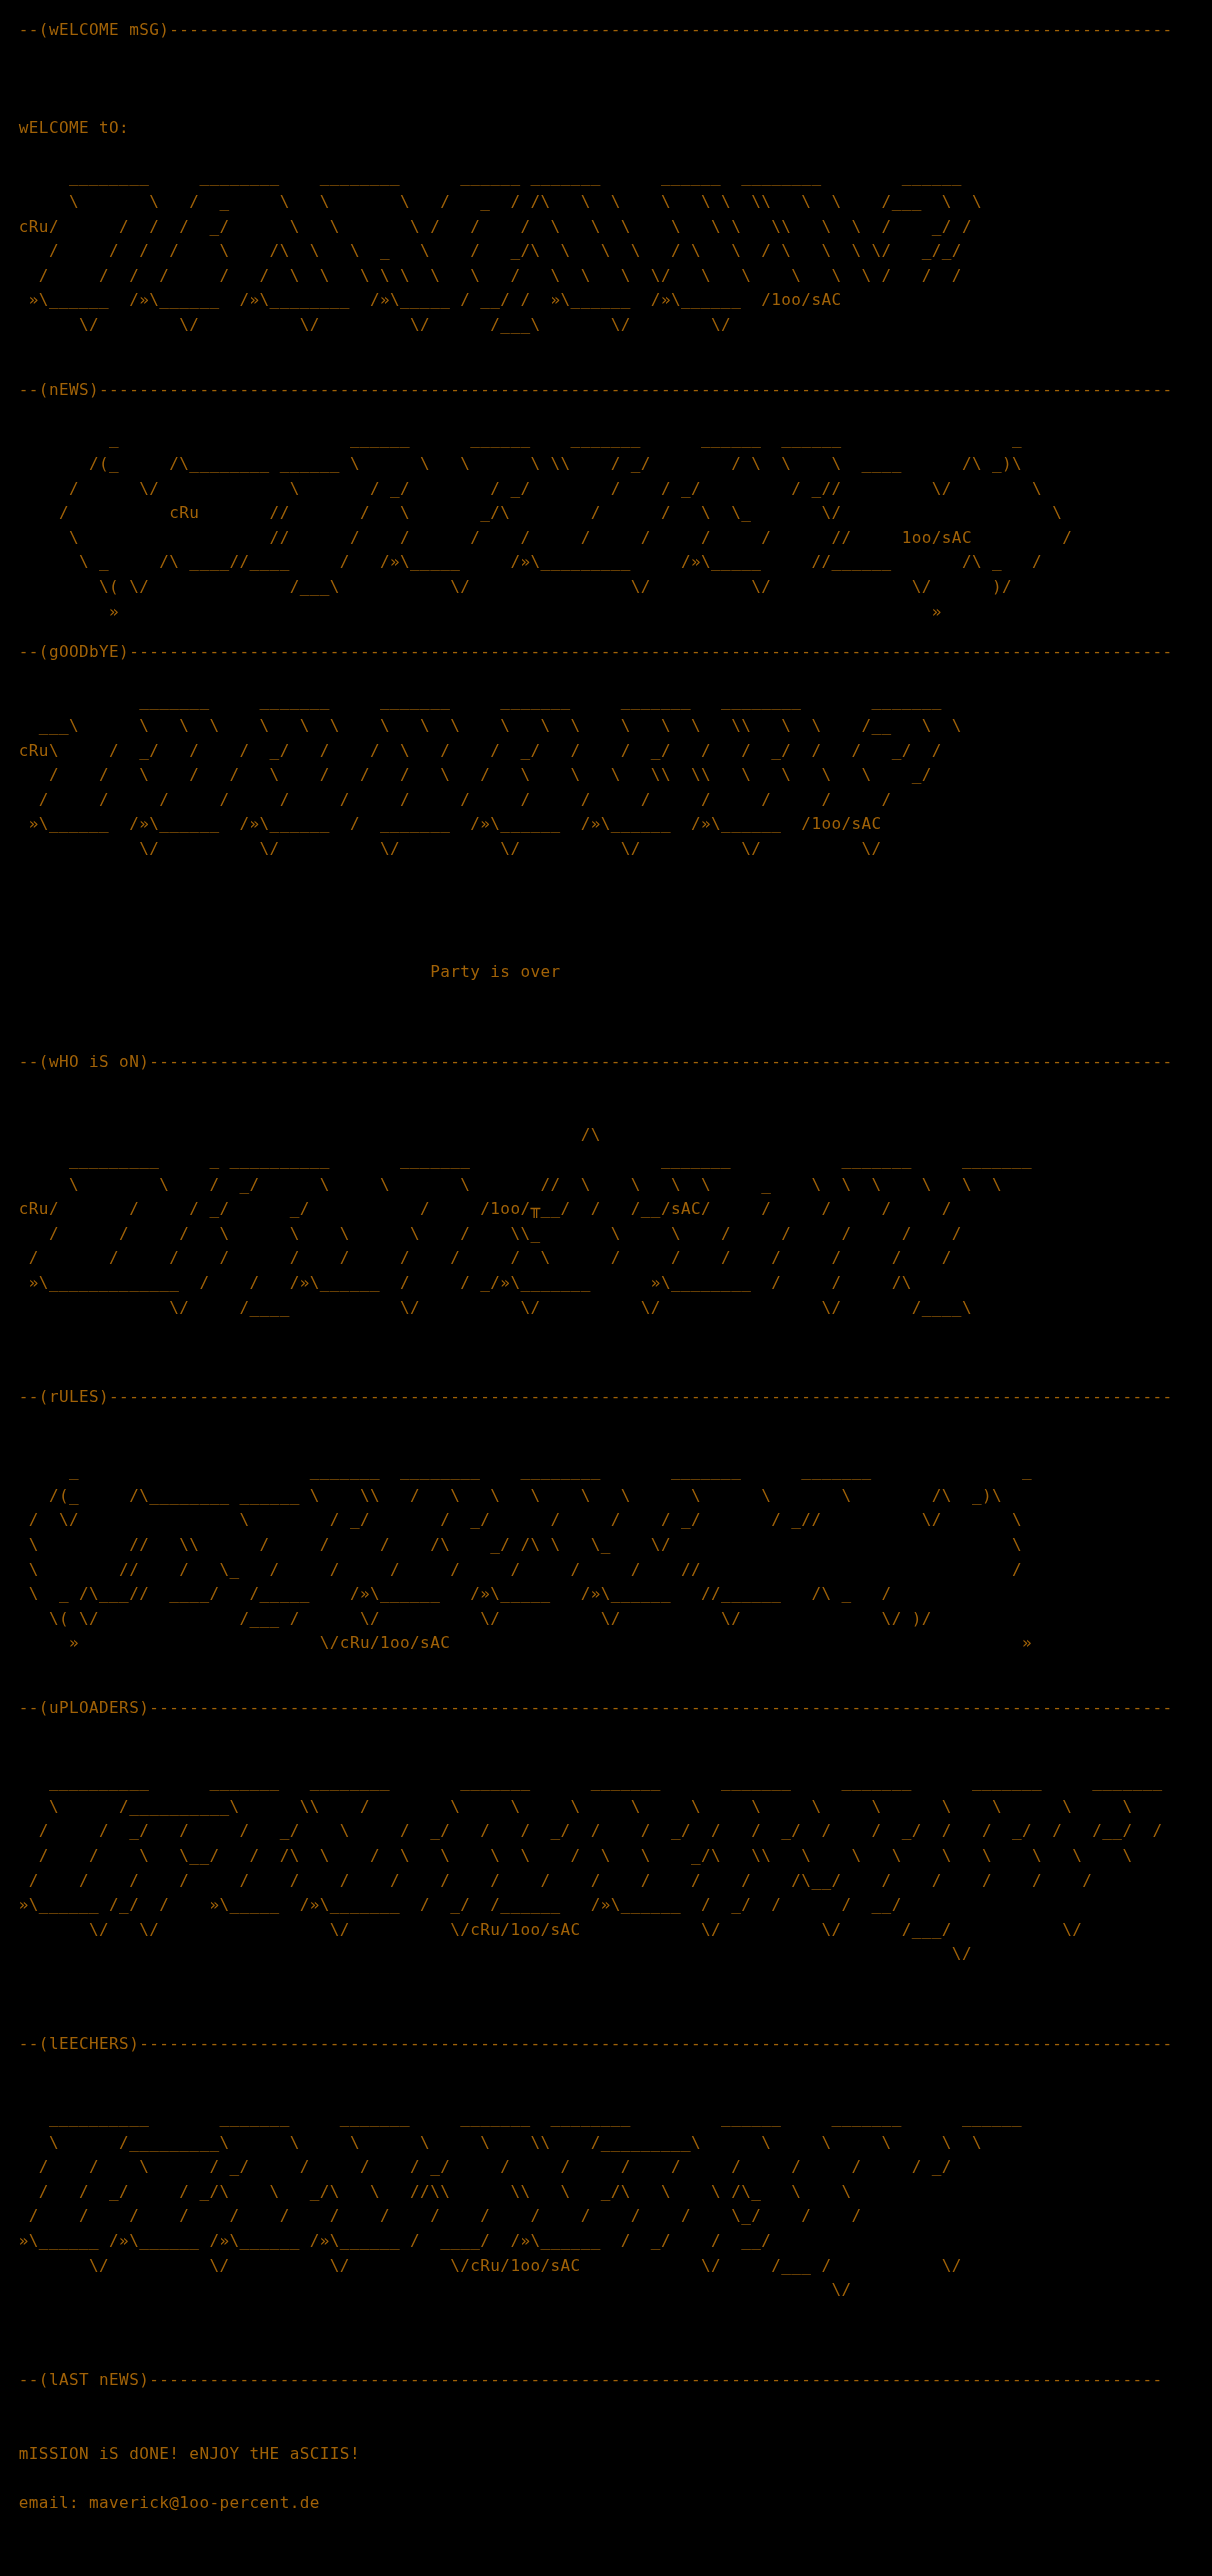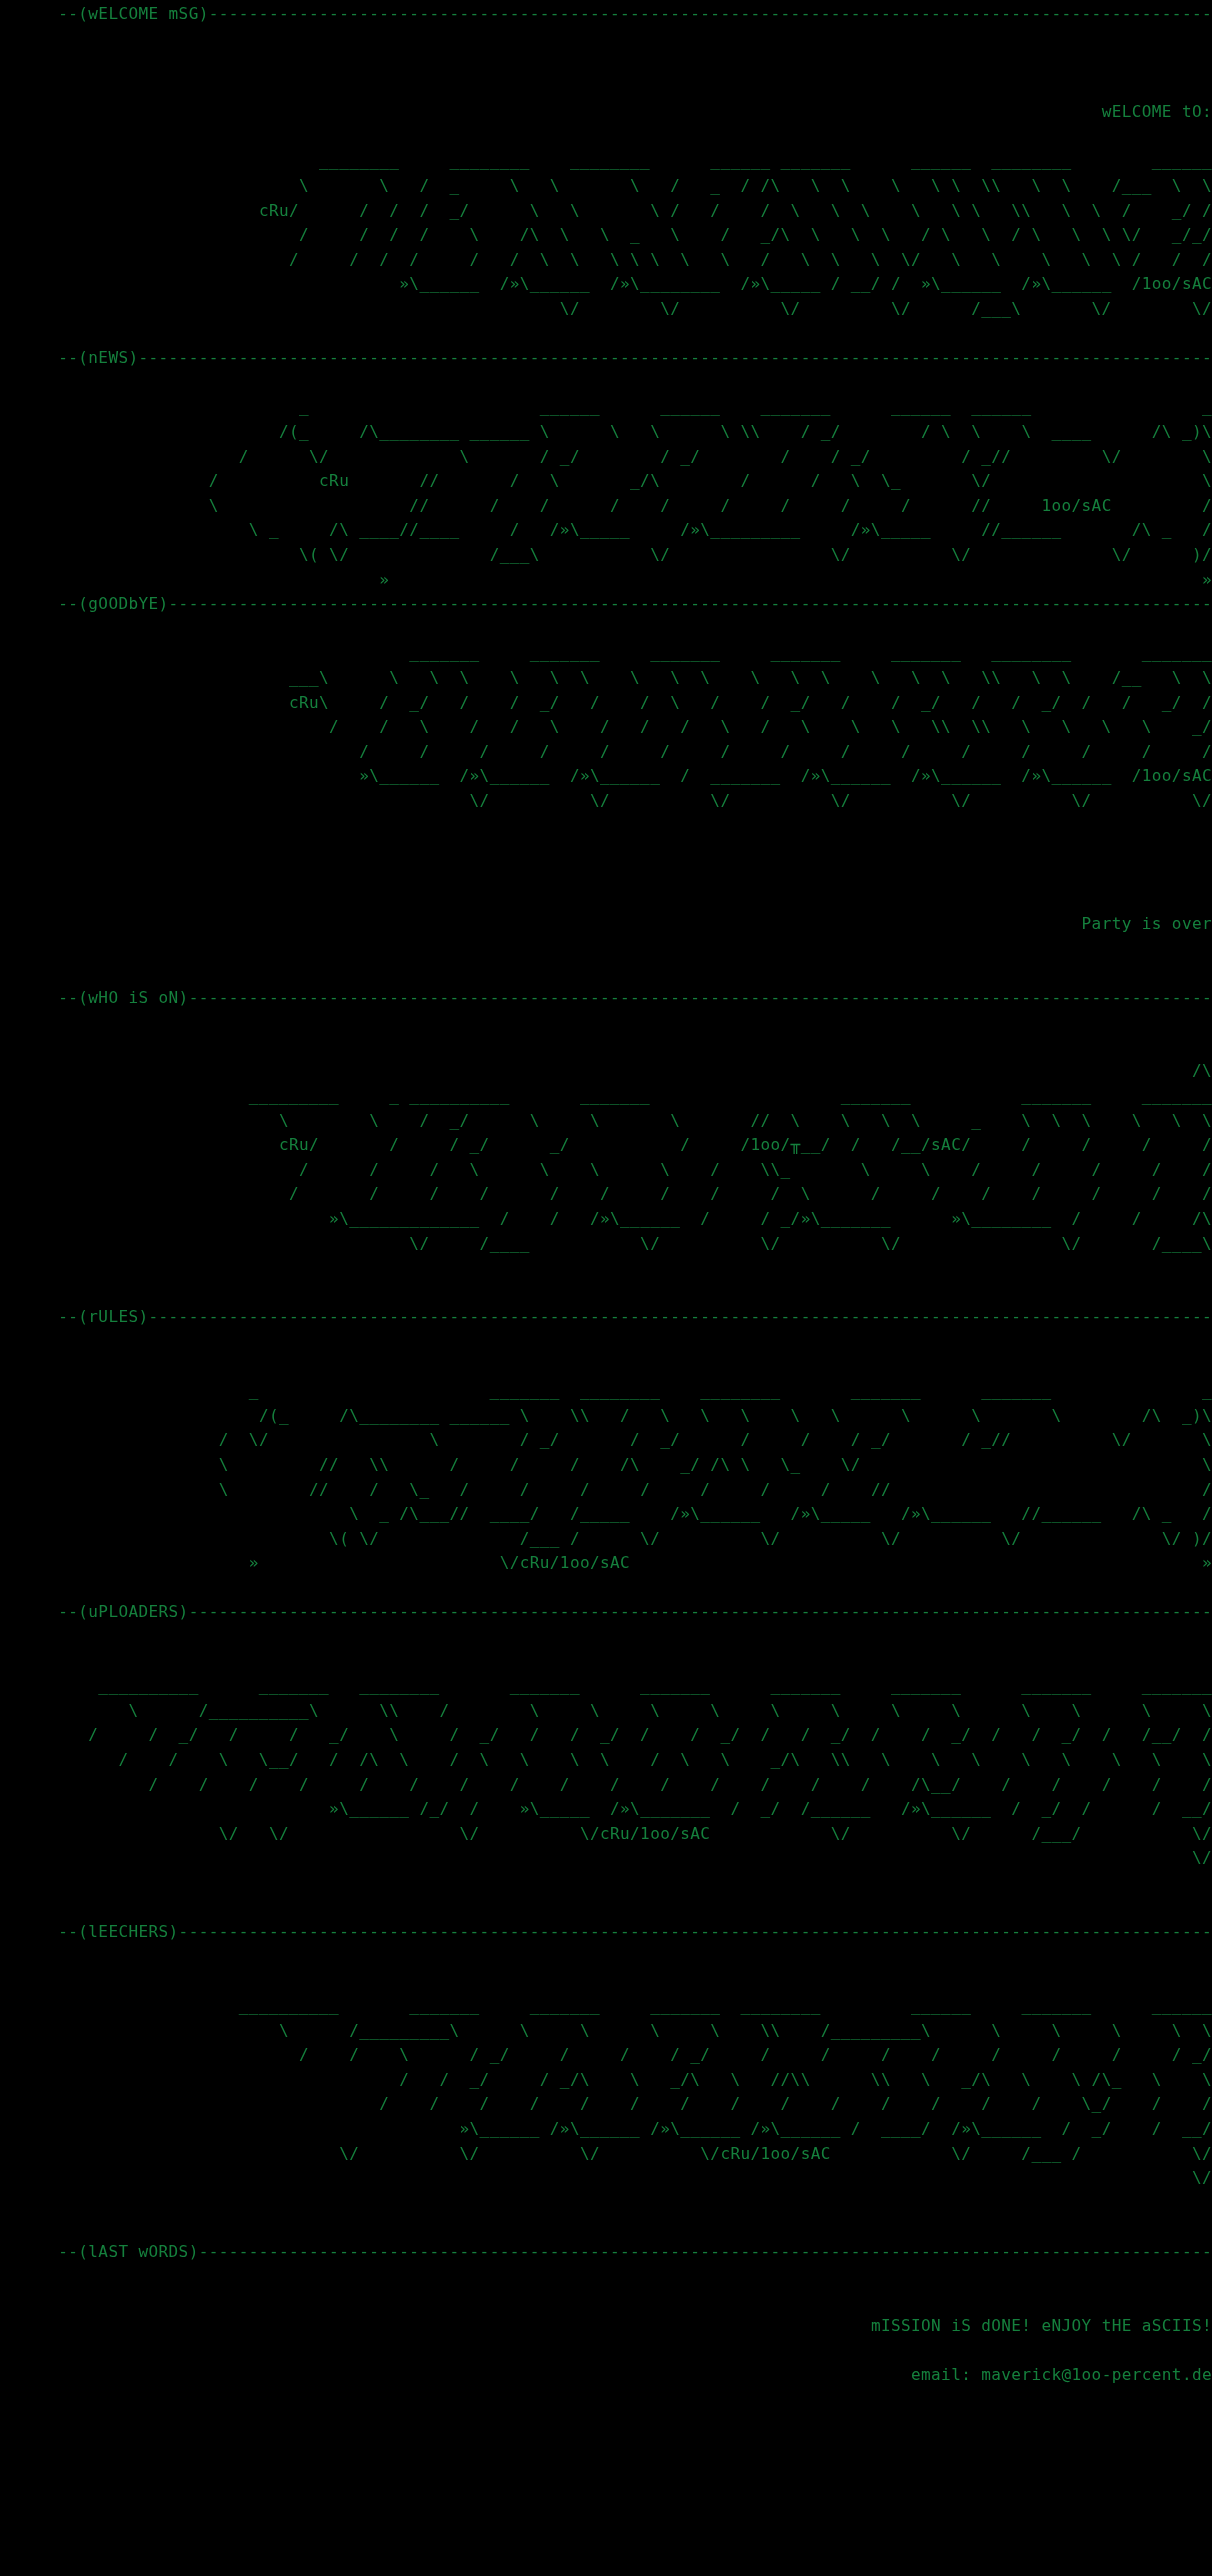--- a/index.html
+++ b/index.html
@@ -1,26 +1,25 @@
 <!DOCTYPE html>
 <html style="font-size:15px"><head>
 <meta charset="utf-8">
 <style>
   html,body{margin:0;padding:0;background:#000;}
   body{width:1212px;height:2576px;overflow:hidden;}
   .screen{padding:1.9px 0 0 2.8px;}
   pre{
-    margin:0;
+    margin:16px;
     font-family:"DejaVu Sans Mono","Liberation Mono",monospace;
     font-size:16px;
     line-height:24.6px;
     letter-spacing:0.4px;
-    color:#15803d;
+    color:#a16207;
     white-space:pre;
-    text-align:right;
   }
 </style>
 </head>
 <body>
 
 <div class="screen">
   <pre>--(wELCOME mSG)----------------------------------------------------------------------------------------------------
 
 
 
@@ -111,21 +110,21 @@
    \      /_________\      \     \      \     \    \\    /_________\      \     \     \     \  \
   /    /    \      / _/     /     /    / _/     /     /     /    /     /     /     /     / _/
   /   /  _/     / _/\    \   _/\   \   //\\      \\   \   _/\   \    \ /\_   \    \
  /    /    /    /    /    /    /    /    /    /    /    /    /    /    \_/    /    /
 »\______ /»\______ /»\______ /»\______ /  ____/  /»\______  /  _/    /  __/
        \/          \/          \/          \/cRu/1oo/sAC            \/     /___ /           \/
                                                                                  \/
 
 
 </pre>
-  <pre>--(lAST wORDS)-----------------------------------------------------------------------------------------------------
+  <pre>--(lAST nEWS)-----------------------------------------------------------------------------------------------------
 
 
 mISSION iS dONE! eNJOY tHE aSCIIS!
 
 email: maverick@1oo-percent.de
 </pre>
 </div>
 
 
 </body></html>

